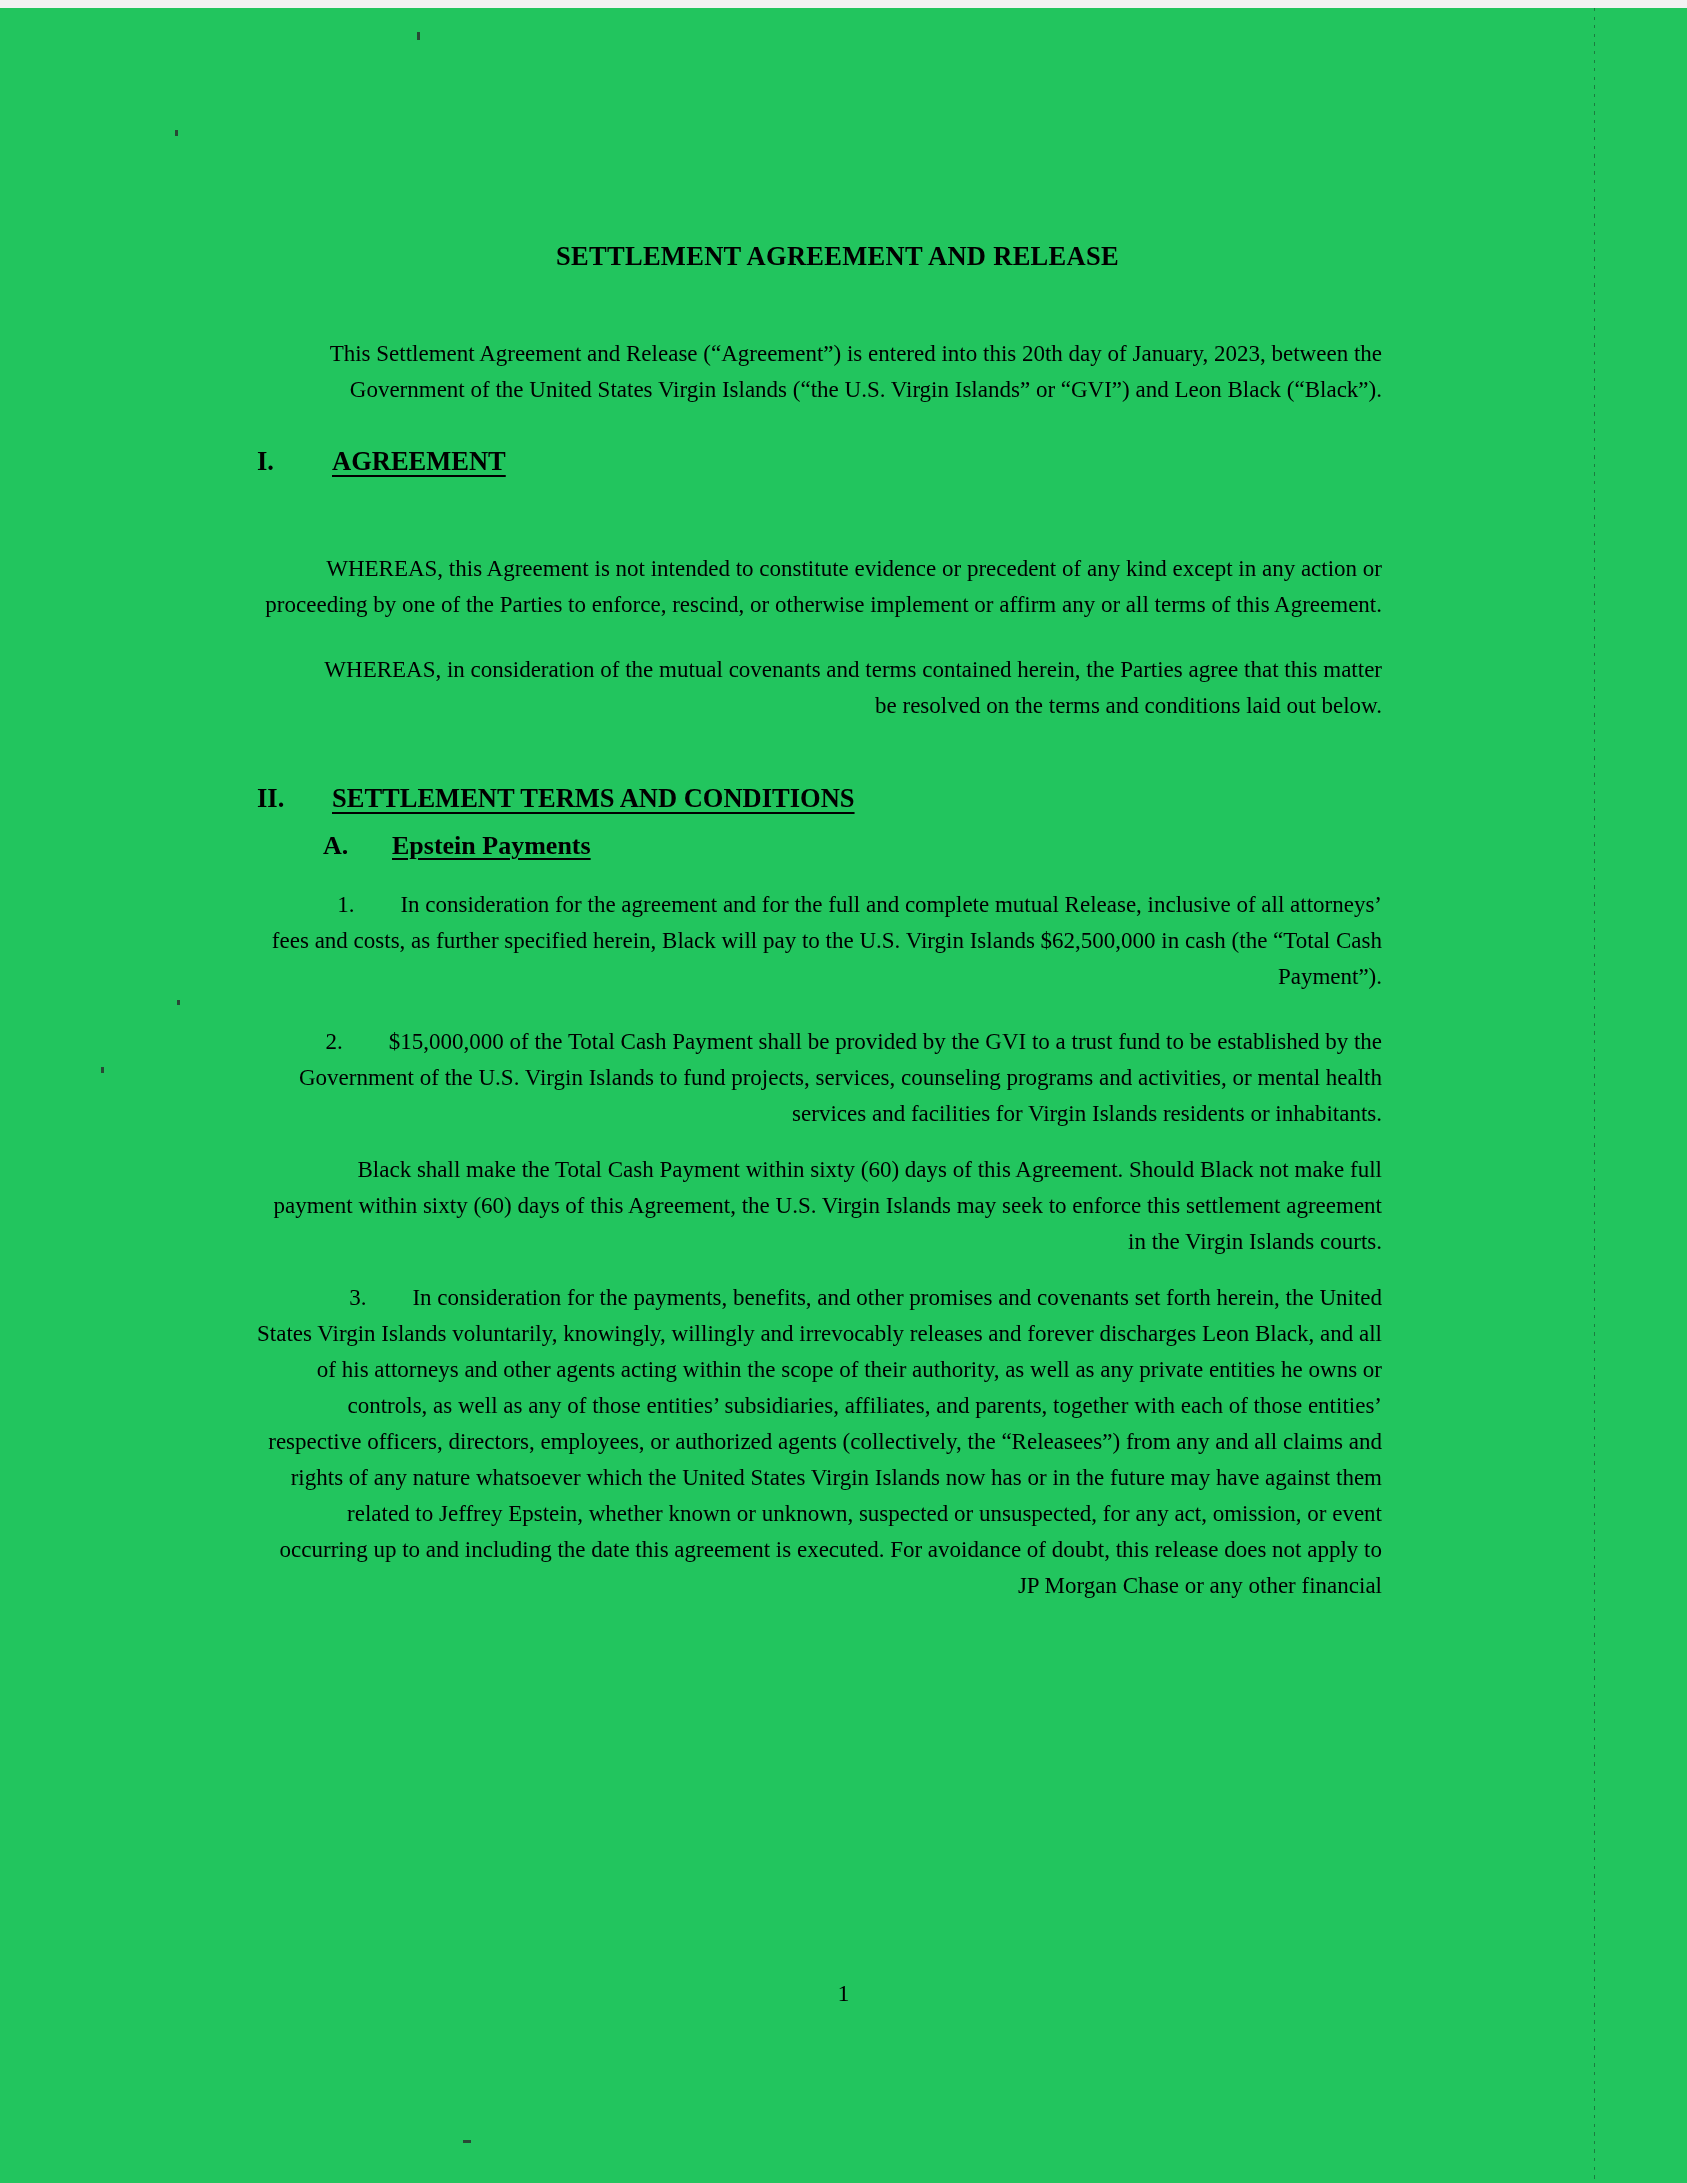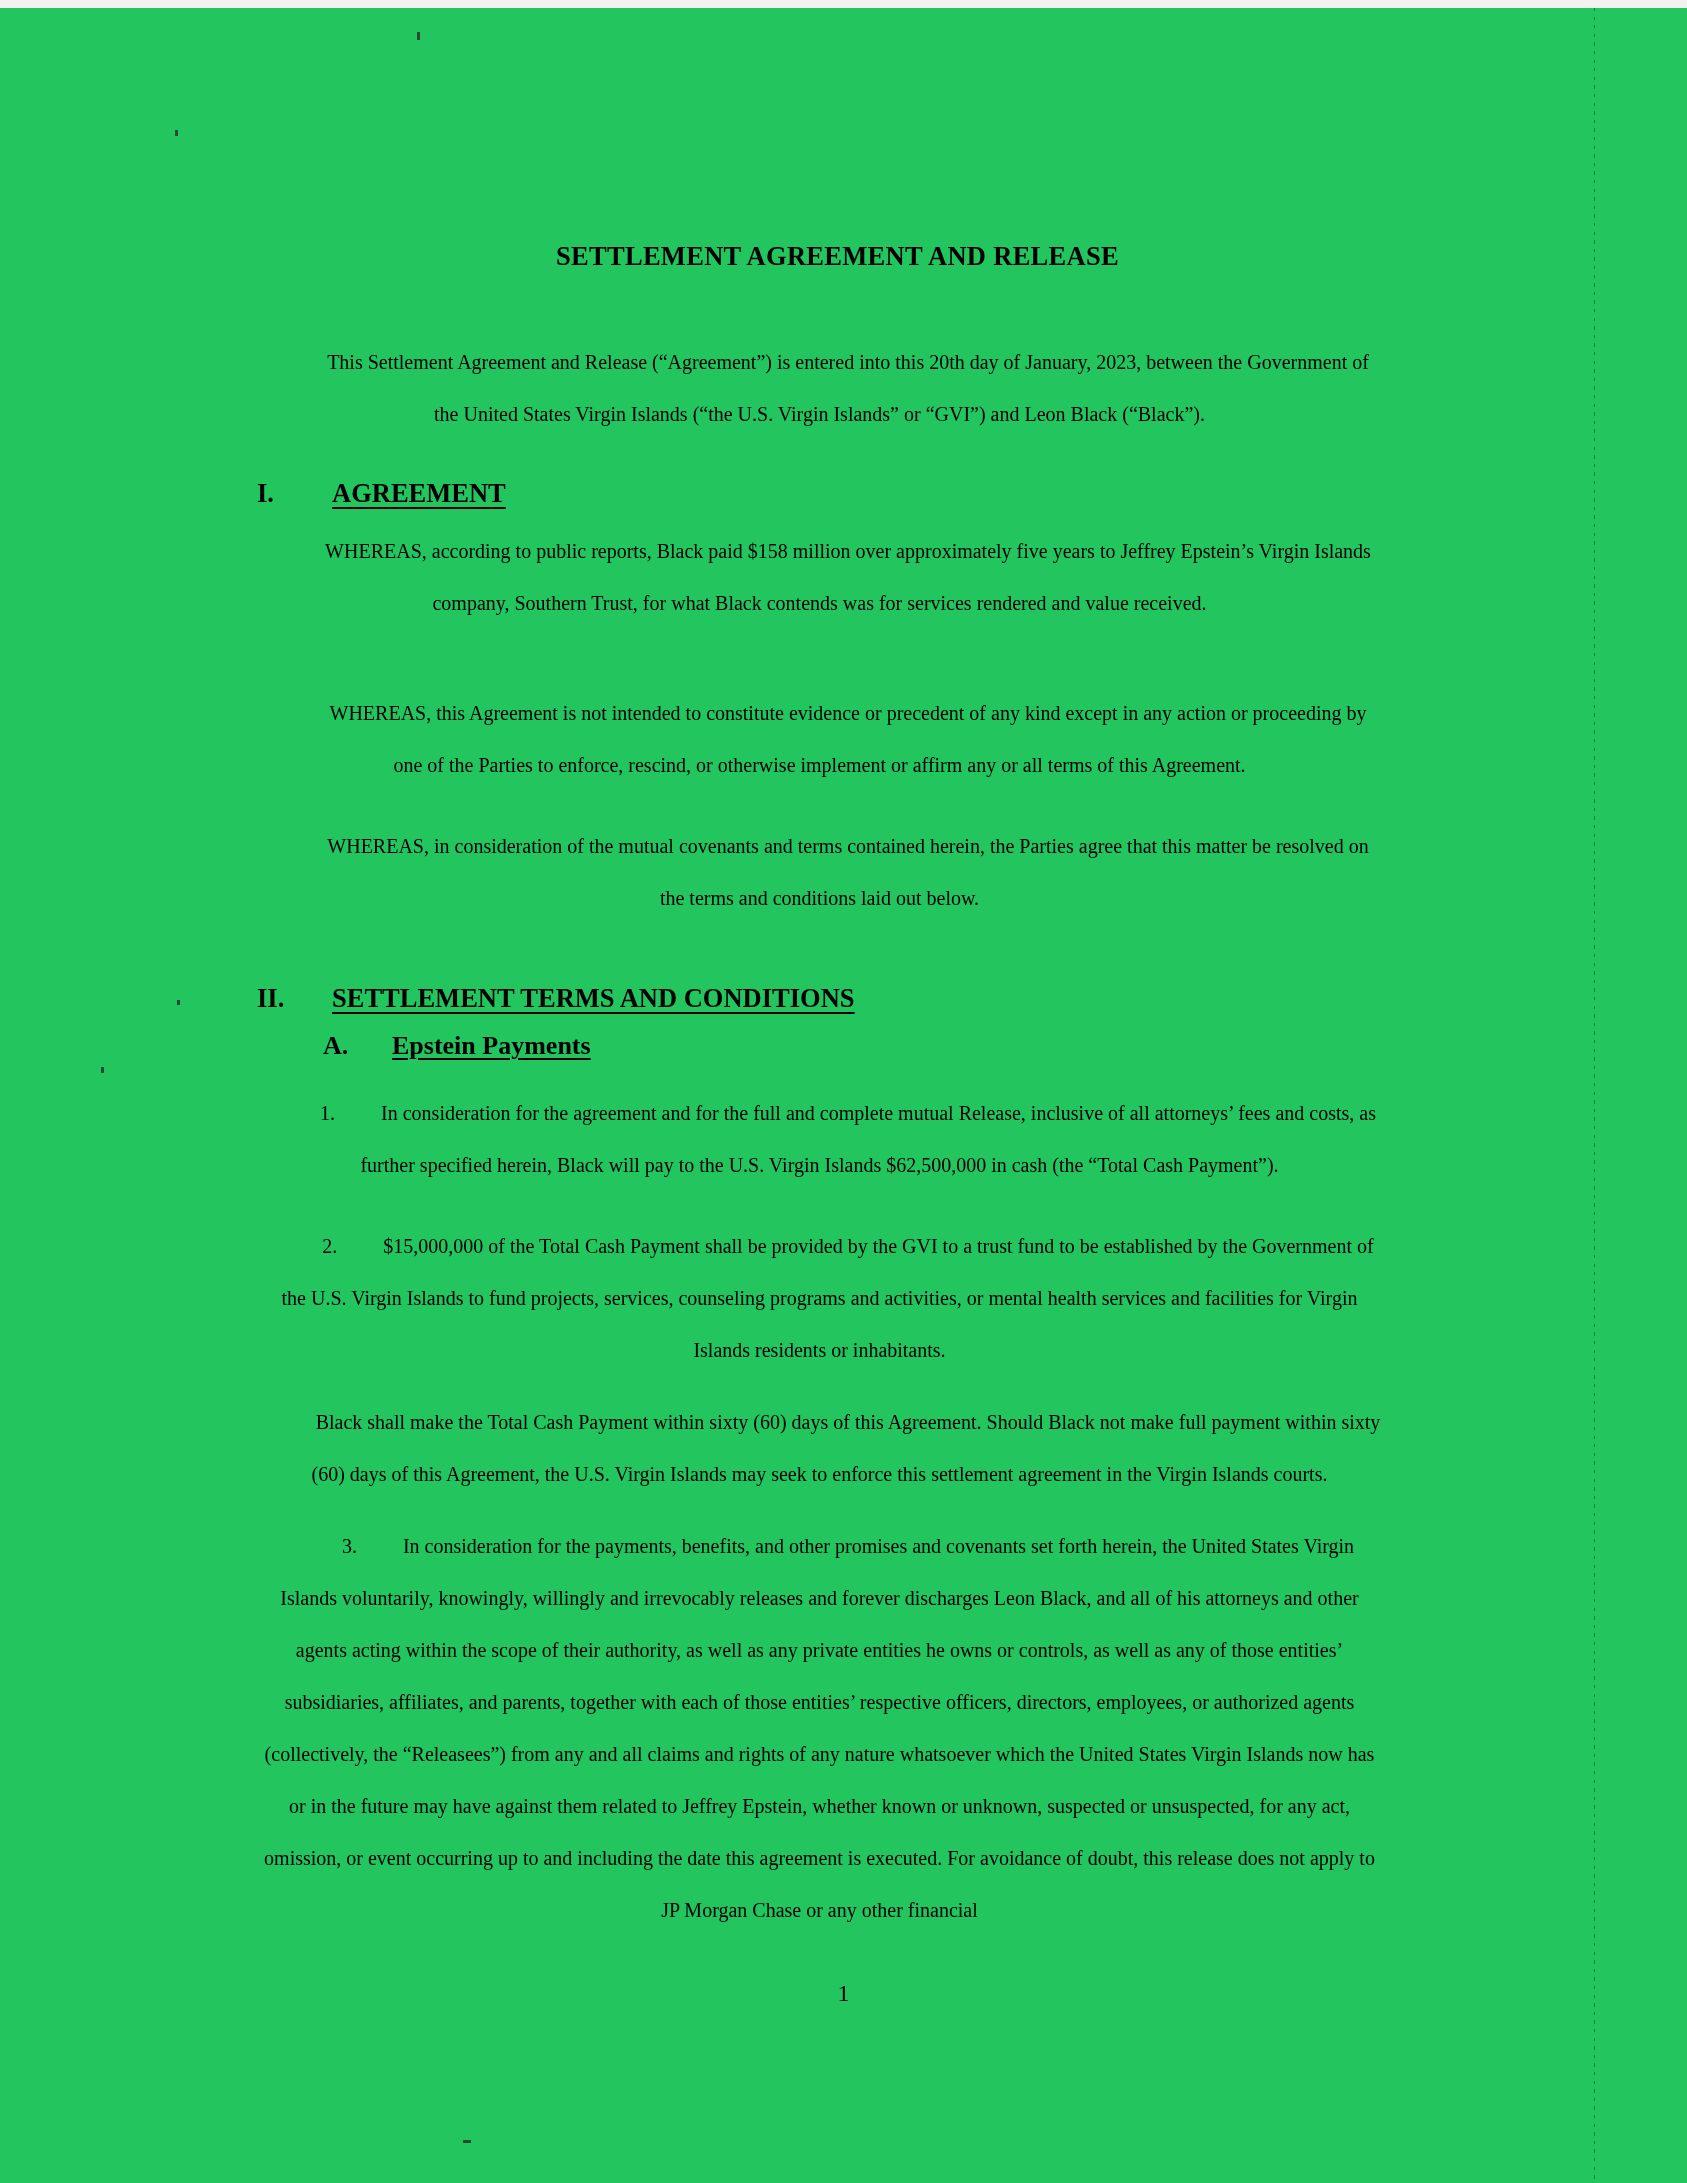--- a/index.html
+++ b/index.html
@@ -53,24 +53,24 @@
     text-align: center;
     font-weight: bold;
     font-size: 26.5px;
     letter-spacing: 0.3px;
     margin: 0;
     padding-top: 233px;
     padding-left: 36px;
   }
 
   p.body-para {
-    font-size: 20px;
-    line-height: 52px;
-    margin: 0;
-    text-align: center;
+    font-size: 23px;
+    line-height: 36px;
+    margin: 0;
+    text-align: right;
   }
 
   .indent {
     display: inline-block;
     width: 57px;
   }
   .indent-num {
     display: inline-block;
     width: 57px;
   }
@@ -154,21 +154,20 @@
 
     <div class="sp-54"></div>
 
     <div class="section-head">
       <span class="numeral">I.</span>
       <span class="heading-text">AGREEMENT</span>
     </div>
 
     <div class="sp-22"></div>
 
-    <p class="body-para"><span class="indent"></span><span>WHEREAS, according to public reports, Black paid $158 million over approximately five years to Jeffrey Epstein’s Virgin Islands company, Southern Trust, for what Black contends was for services rendered and value received.</span></p>
 
     <div class="sp-44"></div>
 
 
     <div class="sp-44"></div>
 
     <p class="body-para"><span class="indent"></span><span>WHEREAS, this Agreement is not intended to constitute evidence or precedent of any kind except in any action or proceeding by one of the Parties to enforce, rescind, or otherwise implement or affirm any or all terms of this Agreement.</span></p>
 
     <div class="sp-44"></div>
 

